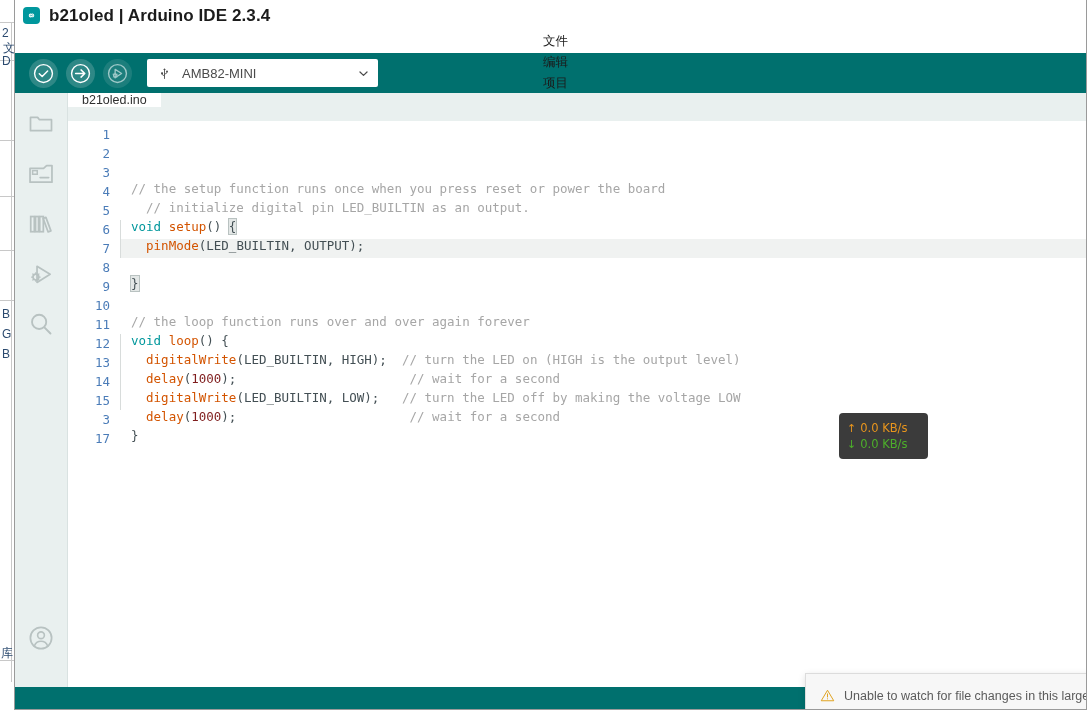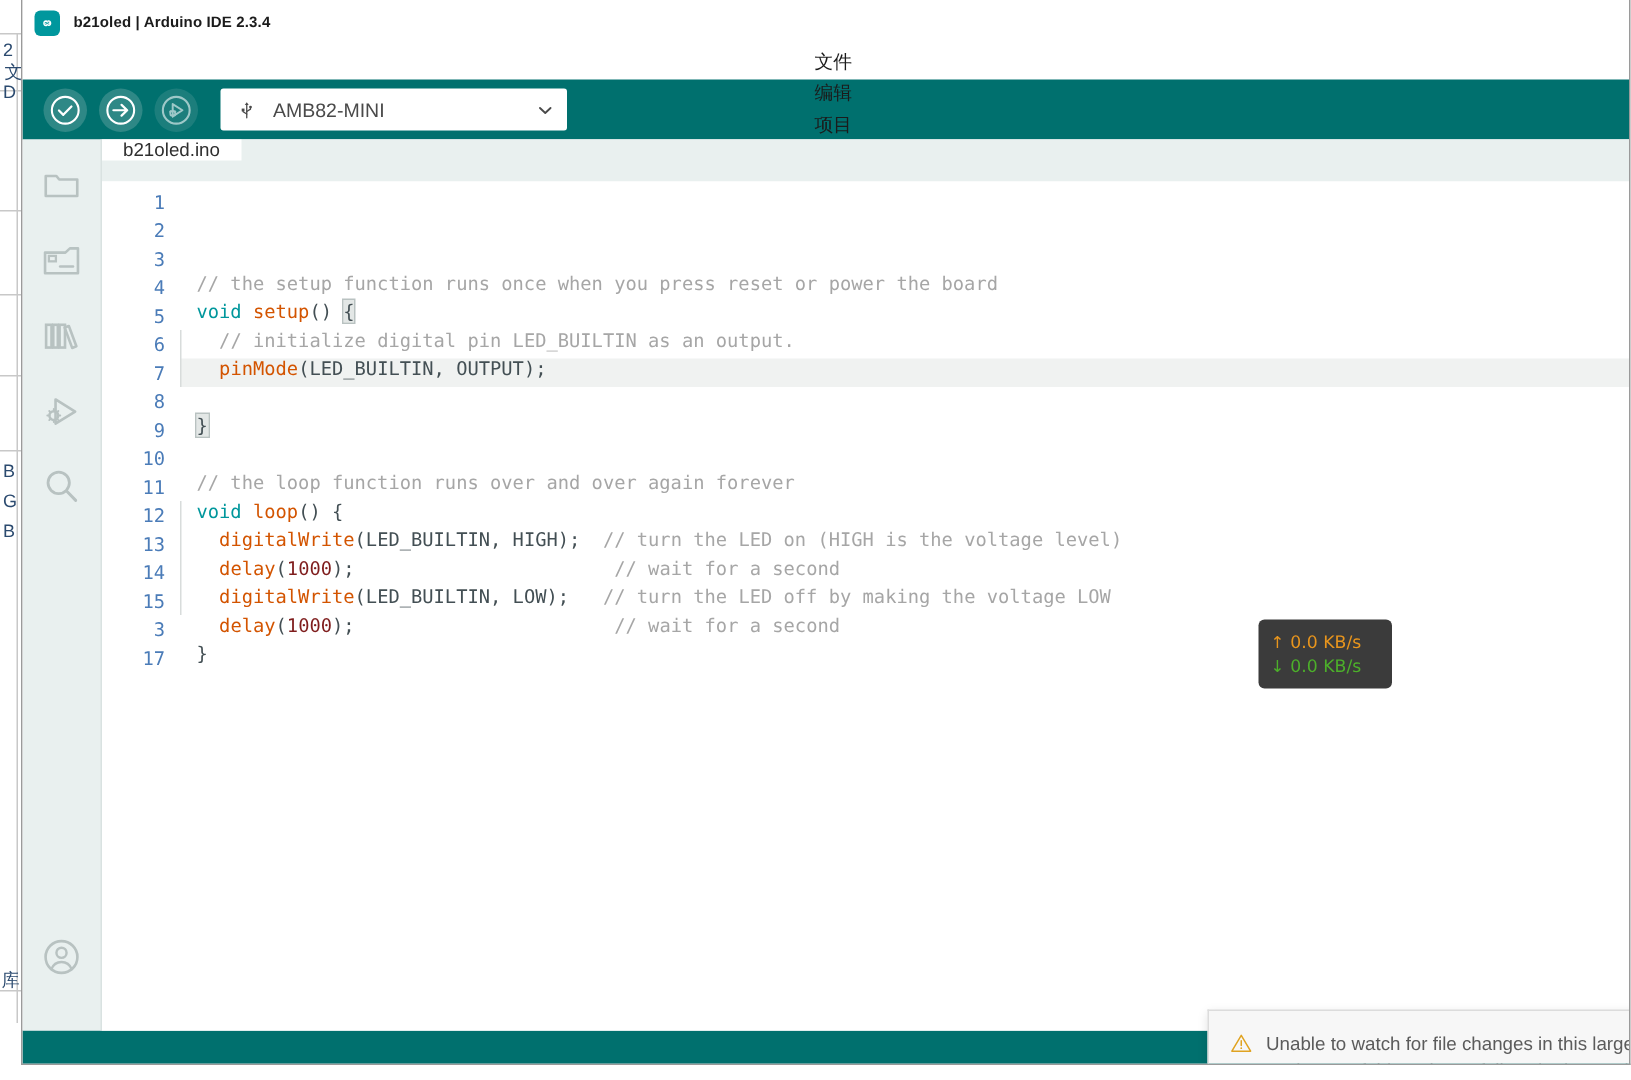--- a/index.html
+++ b/index.html
@@ -51,21 +51,21 @@
   #app-logo {
     width: 17px; height: 17px;
     border-radius: 4px;
     background: #00979D;
     display: flex; align-items: center; justify-content: center;
     flex: 0 0 auto;
   }
   #app-logo svg { display: block; }
   #title-text {
     margin-left: 9px;
-    font-size: 10px;
+    font-size: 17px;
     font-weight: bold;
     color: #1b1b1b;
     letter-spacing: 0.1px;
   }
 
   
   #menu-bar {
     height: 22px;
     background: #ffffff;
     display: flex;
@@ -489,29 +489,29 @@
             <div class="ln">15</div>
             <div class="ln">3</div>
             <div class="ln">17</div>
           </div>
         <div id="code-scroll">
           <div id="cur-line-hl" style="top: 118px;"></div>
           <div id="code-lines">
               <div class="cl">&nbsp;</div>
               <div class="cl">&nbsp;</div>
               <div class="cl"><span class="tok-comment">// the setup function runs once when you press reset or power the board</span></div>
+              <div class="cl"><span class="tok-plain">  </span><span class="tok-comment">// initialize digital pin LED_BUILTIN as an output.</span></div>
               <div class="cl"><span class="tok-keyword">void</span><span class="tok-plain"> </span><span class="tok-func">setup</span><span class="tok-plain">() </span><span class="tok-plain brace-match">{</span></div>
-              <div class="cl"><span class="tok-plain">  </span><span class="tok-comment">// initialize digital pin LED_BUILTIN as an output.</span></div>
               <div class="cl"><span class="tok-plain">  </span><span class="tok-func">pinMode</span><span class="tok-plain">(LED_BUILTIN, OUTPUT);</span></div>
               <div class="cl">&nbsp;</div>
               <div class="cl"><span class="tok-plain brace-match">}</span></div>
               <div class="cl">&nbsp;</div>
               <div class="cl"><span class="tok-comment">// the loop function runs over and over again forever</span></div>
               <div class="cl"><span class="tok-keyword">void</span><span class="tok-plain"> </span><span class="tok-func">loop</span><span class="tok-plain">() {</span></div>
-              <div class="cl"><span class="tok-plain">  </span><span class="tok-func">digitalWrite</span><span class="tok-plain">(LED_BUILTIN, HIGH);  </span><span class="tok-comment">// turn the LED on (HIGH is the voltage level)</span></div>
+              <div class="cl"><span class="tok-plain">  </span><span class="tok-func">digitalWrite</span><span class="tok-plain">(LED_BUILTIN, HIGH);  </span><span class="tok-comment">// turn the LED on (HIGH is the output level)</span></div>
               <div class="cl"><span class="tok-plain">  </span><span class="tok-func">delay</span><span class="tok-plain">(</span><span class="tok-num">1000</span><span class="tok-plain">);                       </span><span class="tok-comment">// wait for a second</span></div>
               <div class="cl"><span class="tok-plain">  </span><span class="tok-func">digitalWrite</span><span class="tok-plain">(LED_BUILTIN, LOW);   </span><span class="tok-comment">// turn the LED off by making the voltage LOW</span></div>
               <div class="cl"><span class="tok-plain">  </span><span class="tok-func">delay</span><span class="tok-plain">(</span><span class="tok-num">1000</span><span class="tok-plain">);                       </span><span class="tok-comment">// wait for a second</span></div>
               <div class="cl"><span class="tok-plain">}</span></div>
               <div class="cl">&nbsp;</div>
             </div>
           <div class="indent-guide" style="left:0px; top:99px; height:38px;"></div>
           <div class="indent-guide" style="left:0px; top:213px; height:76px;"></div>
         </div>
       </div>

